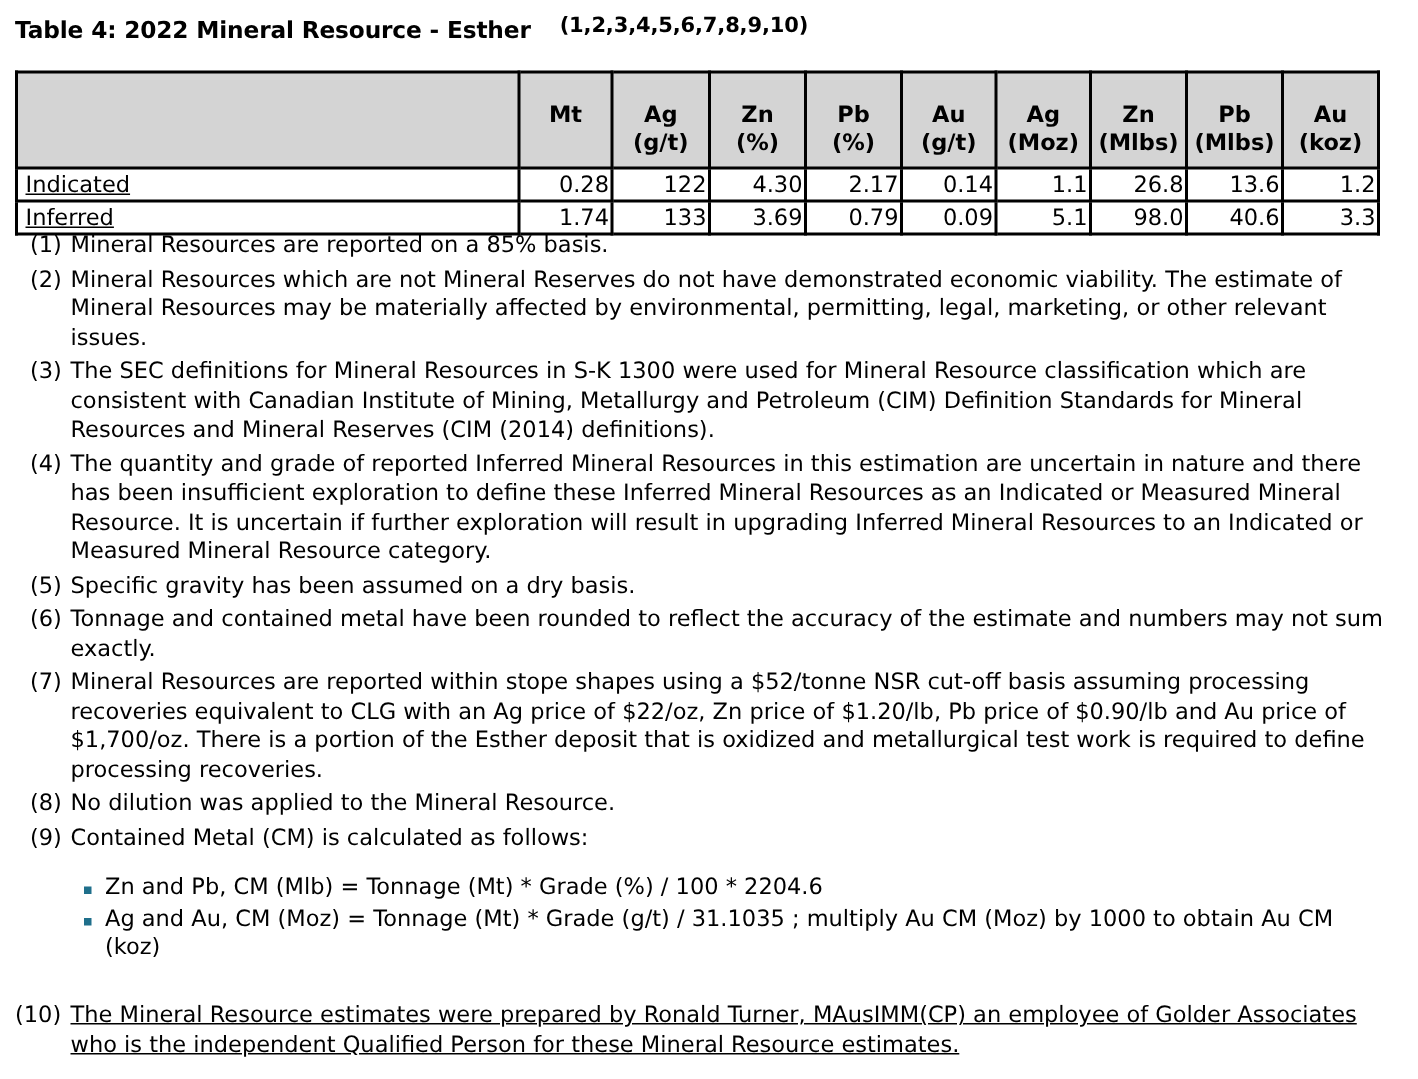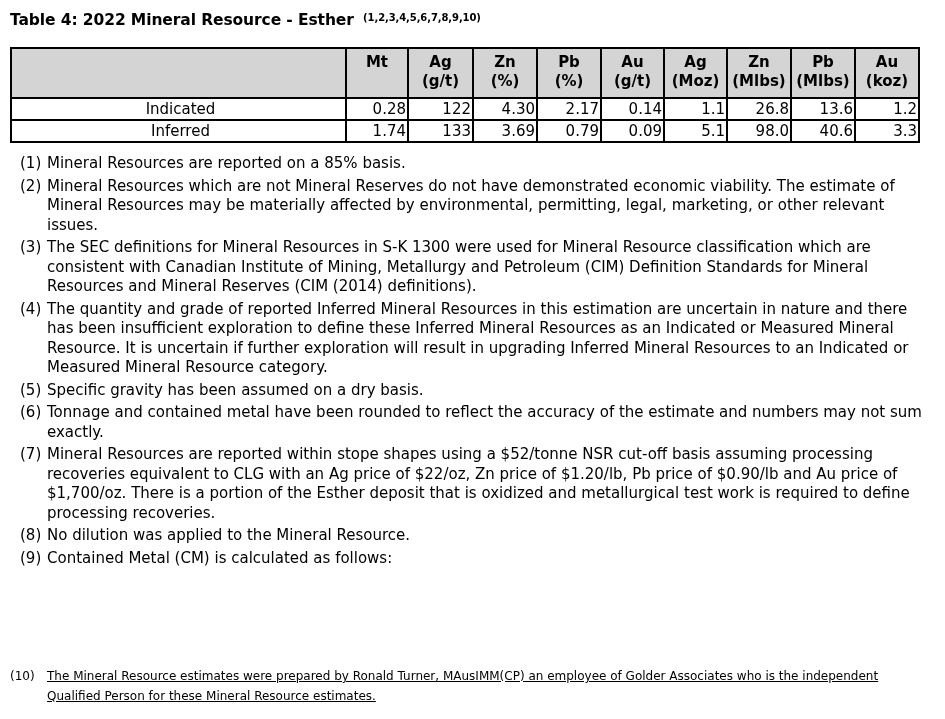--- a/index.html
+++ b/index.html
@@ -18,25 +18,25 @@
   .title {
     position: absolute;
     left: 10px;
     top: 11px;
     font-size: 15.5px;
     font-weight: bold;
     white-space: nowrap;
     letter-spacing: -0.1px;
   }
   .title sup {
-    font-size: 10px;
+    font-size: 14px;
     position: relative;
     top: -4px;
     vertical-align: baseline;
-    margin-left: 4px;
+    margin-left: 14px;
   }
   table.resource {
     position: absolute;
     left: 10px;
     top: 47px;
     width: 910px;
     border-collapse: collapse;
     border: 2px solid #000;
     font-size: 15px;
     table-layout: fixed;
@@ -45,32 +45,33 @@
     border: 2px solid #000;
     padding: 0 2px 0 4px;
     line-height: 19px;
   }
   table.resource thead th {
     background: #d4d4d4;
     font-weight: bold;
     text-align: center;
     vertical-align: top;
     height: 44px;
-    padding-top: 4px;
+    padding-top: 18px;
     padding-left: 0;
     padding-right: 0;
   }
   table.resource tbody td {
     height: 20px;
     text-align: right;
     padding-right: 1px;
   }
   table.resource tbody td.label {
-    text-align: center;
+    text-align: left;
     padding-left: 5px;
+    text-decoration: underline;
   }
   .notes {
     position: absolute;
     left: 20px;
     top: 154px;
     width: 905px;
     font-size: 15px;
     line-height: 19.5px;
   }
   .note {
@@ -100,21 +101,21 @@
     top: 9px;
     width: 5px;
     height: 5px;
     background: #1f6f8b;
   }
   .note10 {
     position: absolute;
     left: 10px;
     top: 667px;
     width: 920px;
-    font-size: 12px;
+    font-size: 15px;
     line-height: 19.5px;
     display: flex;
   }
   .note10 .num {
     flex: 0 0 37px;
     white-space: nowrap;
   }
   .note10 .txt { flex: 1; text-decoration: underline; }
 </style>
 </head>
@@ -237,18 +238,28 @@
     <span class="txt">Mineral Resources are reported within stope shapes using a $52/tonne NSR cut-off basis assuming processing recoveries equivalent to CLG with an Ag price of $22/oz, Zn price of $1.20/lb, Pb price of $0.90/lb and Au price of $1,700/oz. There is a portion of the Esther deposit that is oxidized and metallurgical test work is required to define processing recoveries.</span>
   </div>
   <div class="note">
     <span class="num">(8)</span>
     <span class="txt">No dilution was applied to the Mineral Resource.</span>
   </div>
   <div class="note">
     <span class="num">(9)</span>
     <span class="txt">Contained Metal (CM) is calculated as follows:</span>
   </div>
+  <ul class="formulas">
+    <li>
+      <span class="bullet"></span>
+      <span>Zn and Pb, CM (Mlb) = Tonnage (Mt) * Grade (%) / 100 * 2204.6</span>
+    </li>
+    <li>
+      <span class="bullet"></span>
+      <span>Ag and Au, CM (Moz) = Tonnage (Mt) * Grade (g/t) / 31.1035 ; multiply Au CM (Moz) by 1000 to obtain Au CM (koz)</span>
+    </li>
+  </ul>
 </div>
 
 <div class="note10">
   <span class="num">(10)</span>
   <span class="txt">The Mineral Resource estimates were prepared by Ronald Turner, MAusIMM(CP) an employee of Golder Associates who is the independent Qualified Person for these Mineral Resource estimates.</span>
 </div>
 
 </body></html>

